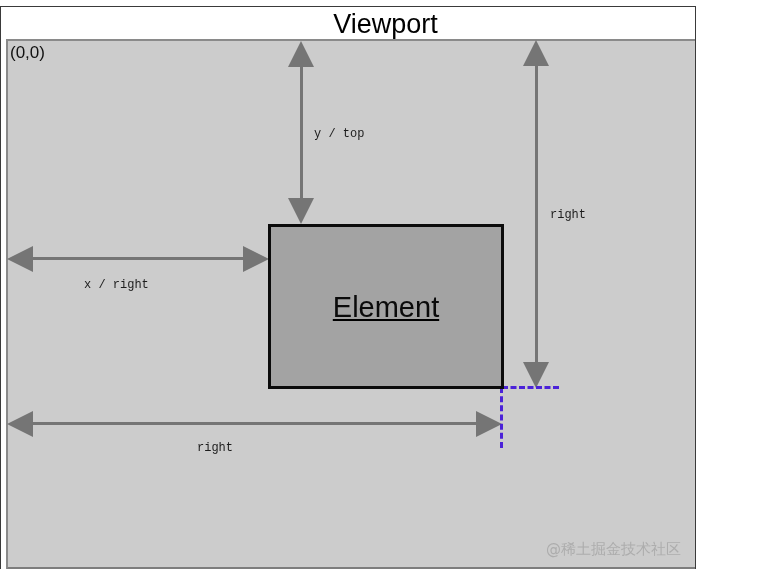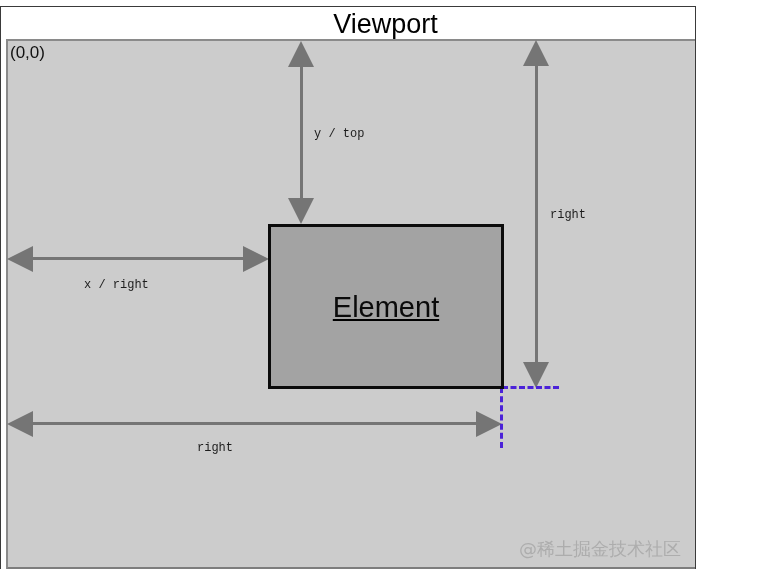--- a/index.html
+++ b/index.html
@@ -136,21 +136,21 @@
     position: absolute;
     width: 0;
     border-left: 3px dashed #4b22d8;
   }
   
   #watermark {
     position: absolute;
     right: 14px;
     bottom: 16px;
     font-family: "DejaVu Sans", "Liberation Sans", sans-serif;
-    font-size: 18px;
+    font-size: 15px;
     line-height: 18px;
     color: #adadad;
     white-space: nowrap;
   }
 </style>
 </head>
 <body>
 
 <div id="canvas">
 

